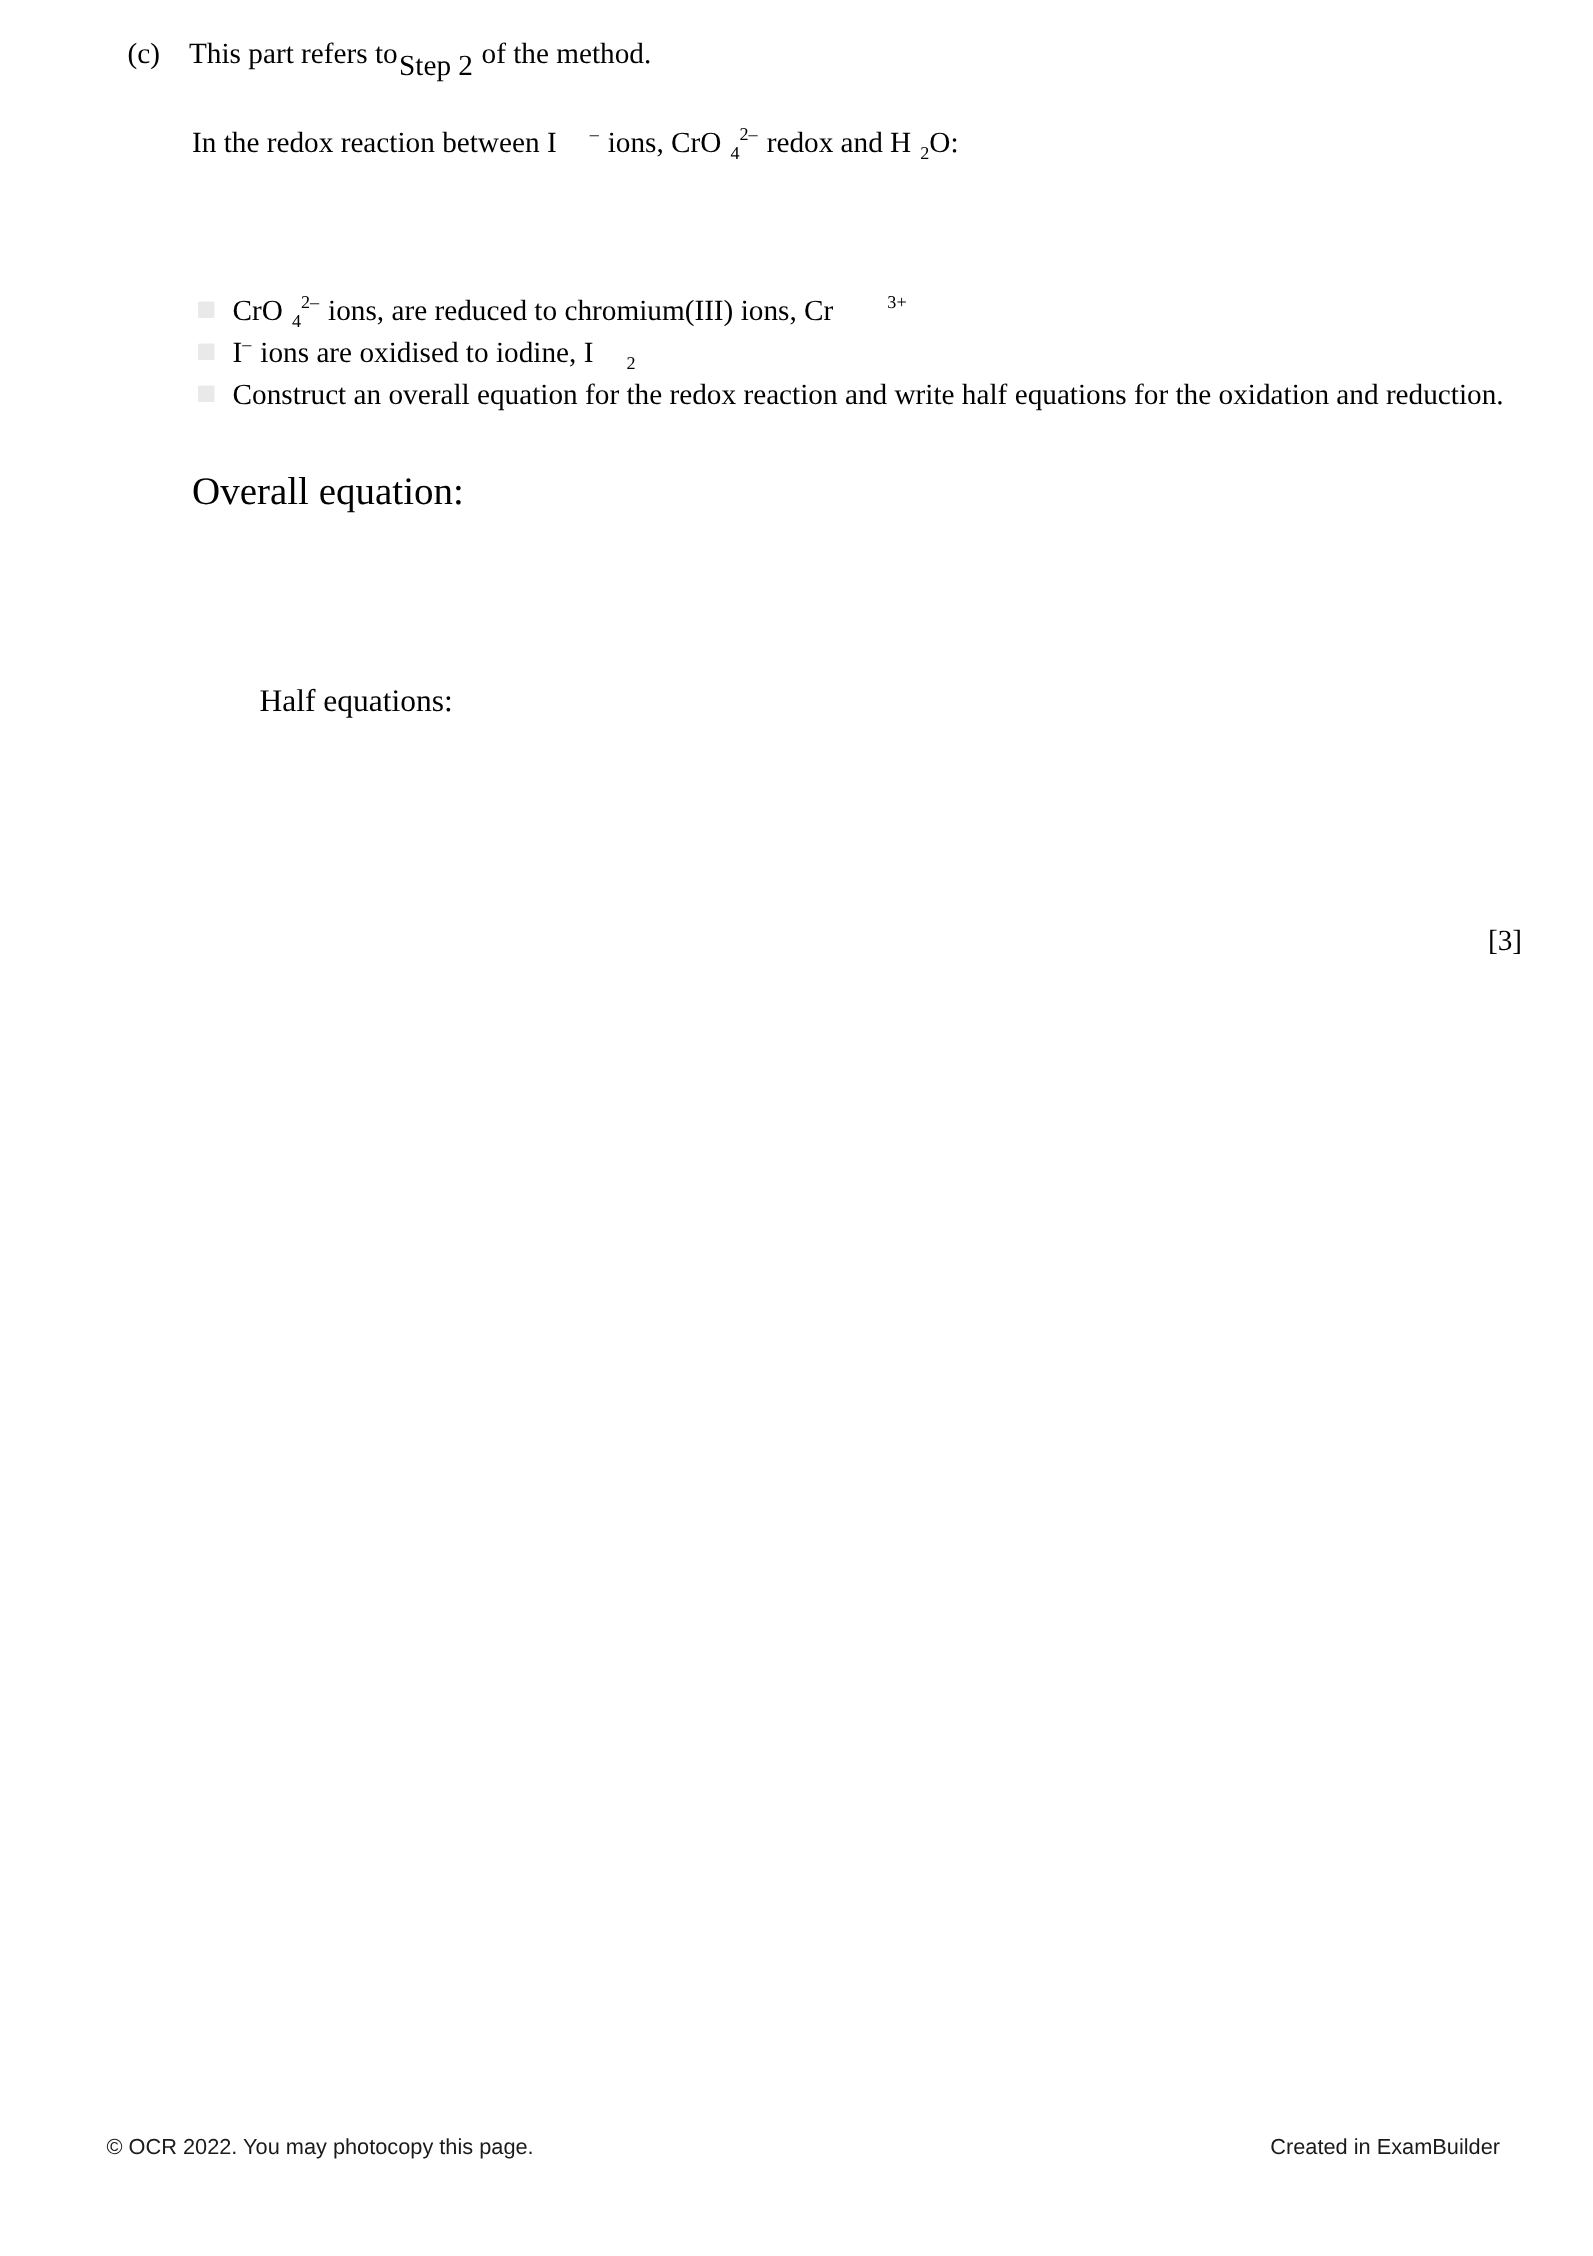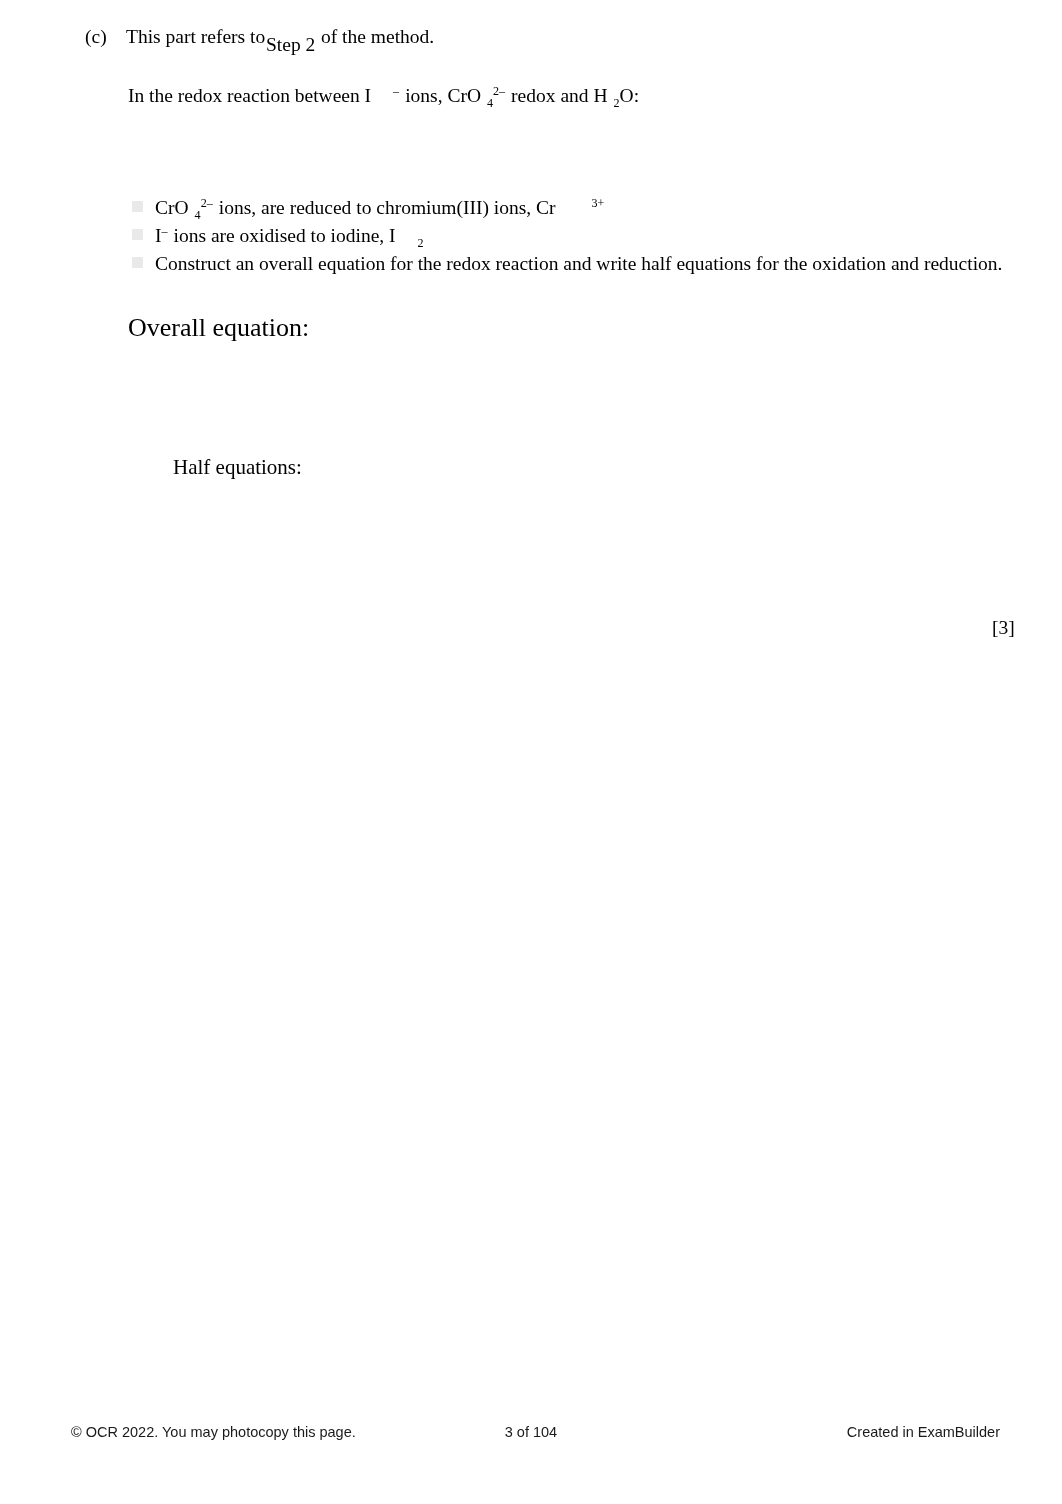--- a/index.html
+++ b/index.html
@@ -184,17 +184,16 @@
 
   </div>
 
   <div class="abs prompt-overall">Overall equation:</div>
   <div class="abs prompt-half">Half equations:</div>
 
   <div class="abs marks">[3]</div>
 
   <div class="footer">
     <span class="footer-left">© OCR 2022. You may photocopy this page.</span>
-    <span class="footer-center">3 of 104</span>
     <span class="footer-right">Created in ExamBuilder</span>
   </div>
 
 </div>
 
 </body></html>

